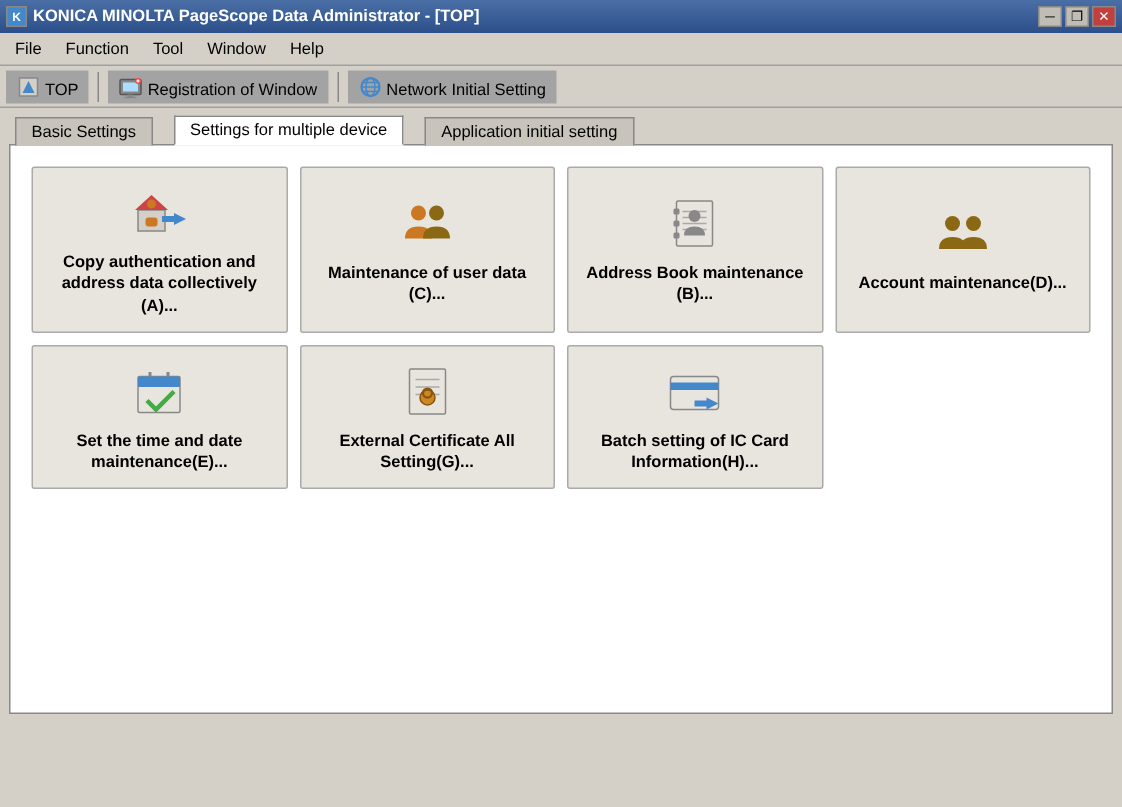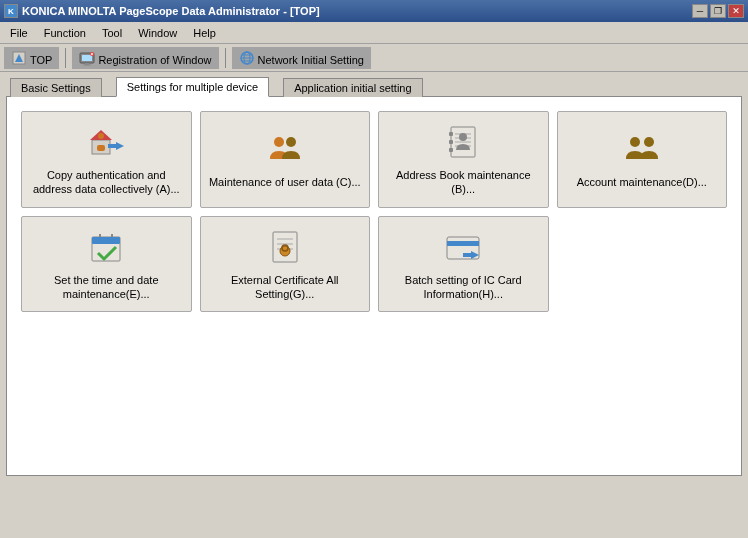--- a/index.html
+++ b/index.html
@@ -123,20 +123,21 @@
       z-index: 2;
       font-weight: normal;
     }
 
     
     .content-panel {
       background: #ffffff;
       border: 1px solid #888;
       padding: 10px;
       min-height: 380px;
+      font-weight: bold;
     }
 
     
     .button-grid {
       display: grid;
       grid-template-columns: repeat(4, 1fr);
       gap: 8px;
       padding: 4px;
     }
 

